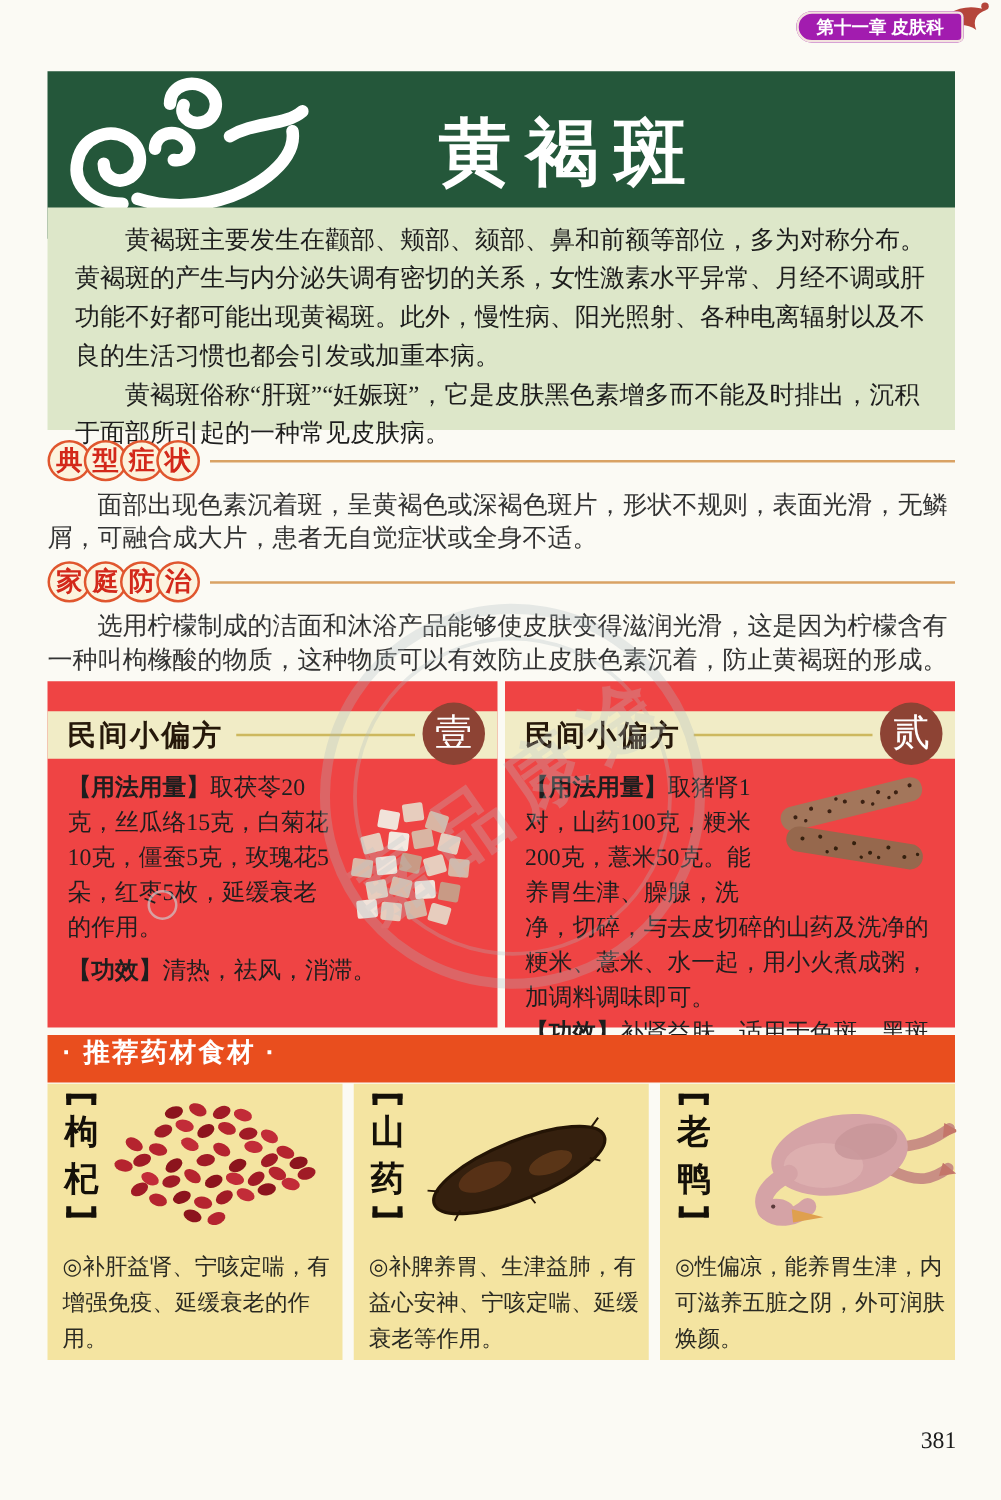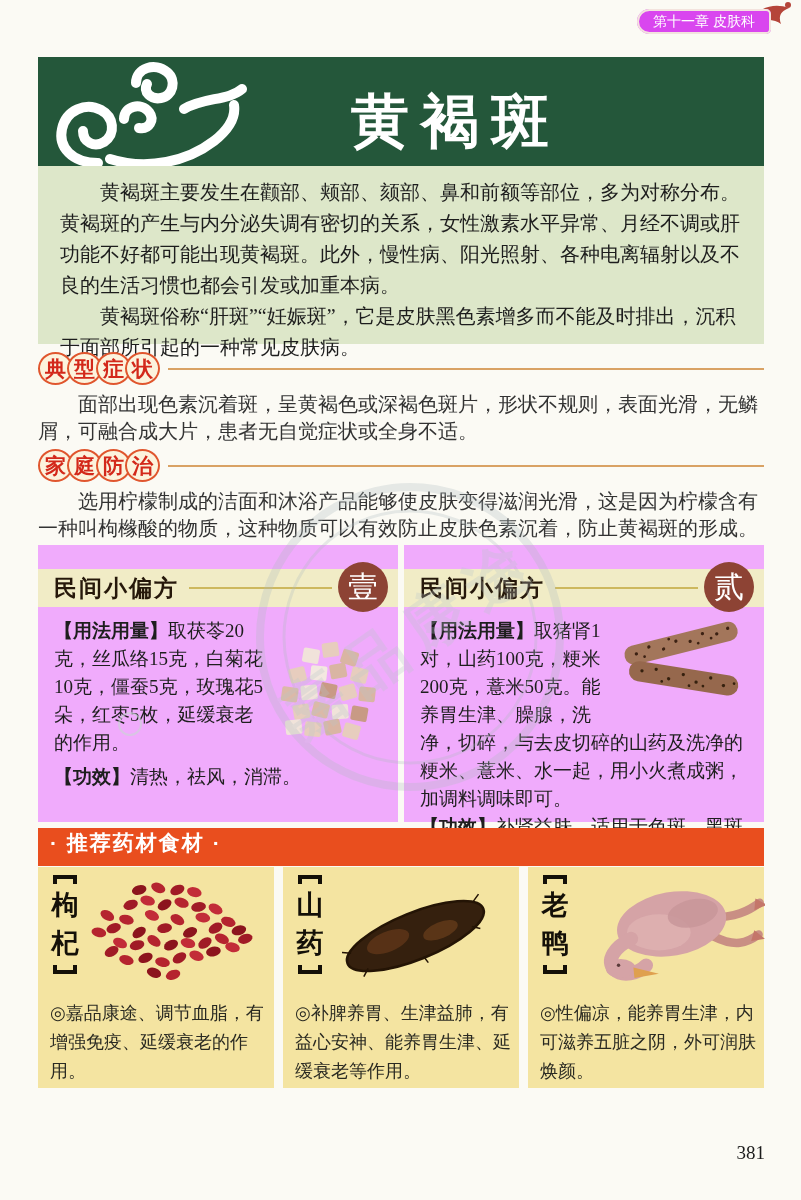--- a/index.html
+++ b/index.html
@@ -5,22 +5,22 @@
   * { margin:0; padding:0; box-sizing:border-box; }
   html,body { background:#ffffff; }
   .page {
     position:relative; width:801px; height:1200px; margin:0 auto;
     background:#fbfaf4; overflow:hidden;
     font-family:"Liberation Serif","DejaVu Serif",serif; color:#222;
   }
   
   .chapter-badge{
     position:absolute; top:9px; right:30px; height:25px;
-    background:#d946ef; color:#fff; border-radius:13px 5px 5px 13px;
-    padding:0 16px; line-height:25px; font-size:14px; font-weight:normal;
+    background:#a21caf; color:#fff; border-radius:13px 5px 5px 13px;
+    padding:0 16px; line-height:25px; font-size:14px; font-weight:bold;
     font-family:"Liberation Sans","DejaVu Sans",sans-serif;
     box-shadow:0 0 0 2px #f3e3de inset;
     text-align:right;
   }
   .corner-flourish{ position:absolute; top:0; right:6px; }
   
   .banner{
     position:absolute; left:38px; top:57px; width:726px; height:134px;
     background:#24573a;
   }
@@ -47,21 +47,21 @@
     font-family:"Liberation Sans","DejaVu Sans",sans-serif; position:relative; z-index:1;
   }
   .sec-line{ flex:1; height:2px; background:#d9a264; margin-left:14px; }
   .sec-body{
     position:absolute; left:38px; width:726px;
     font-size:20px; line-height:27px; color:#333; text-indent:2em;
     font-family:"Liberation Sans","DejaVu Sans",sans-serif;
   }
   .sec-body.b1{ top:391px; } .sec-body.b2{ top:488px; }
   
-  .remedy{ position:absolute; top:545px; height:277px; background:#f0abfc; }
+  .remedy{ position:absolute; top:545px; height:277px; background:#ef4444; }
   .remedy.r1{ left:38px; width:360px; }
   .remedy.r2{ left:404px; width:360px; }
   .remedy-band{
     margin-top:24px; height:38px; background:#f1ecc6;
     display:flex; align-items:center; padding:0 66px 0 16px; position:relative;
   }
   .remedy-title{ font-size:23px; font-weight:bold; color:#26180a; letter-spacing:2px; white-space:nowrap; }
   .remedy-rule{ flex:1; height:2px; background:#cdb85e; margin-left:10px; }
   .remedy-badge{
     position:absolute; top:-7px; right:10px; width:50px; height:50px;
@@ -292,40 +292,40 @@
             <ellipse cx="52" cy="16" rx="7" ry="4.5" fill="#8c141d" transform="rotate(-16 52 16)"></ellipse>
           <ellipse cx="70" cy="14" rx="7" ry="4.5" fill="#b5242f" transform="rotate(24 70 14)"></ellipse>
             <ellipse cx="88" cy="16" rx="7" ry="4.5" fill="#a01b26" transform="rotate(-24 88 16)"></ellipse>
           <ellipse cx="104" cy="18" rx="7" ry="4.5" fill="#c22c38" transform="rotate(16 104 18)"></ellipse>
             <ellipse cx="14" cy="56" rx="7" ry="4.5" fill="#b5242f" transform="rotate(12 14 56)"></ellipse>
           <ellipse cx="152" cy="62" rx="7" ry="4.5" fill="#a01b26" transform="rotate(-18 152 62)"></ellipse>
             <ellipse cx="66" cy="94" rx="7" ry="4.5" fill="#8c141d" transform="rotate(20 66 94)"></ellipse>
           <ellipse cx="84" cy="96" rx="7" ry="4.5" fill="#b5242f" transform="rotate(-20 84 96)"></ellipse>
         </g>
       </svg>
-      <p class="card-desc">◎嘉品康途、调节血脂，有增强免疫、延缓衰老的作用。</p>
+      <p class="card-desc">◎补肝益肾、宁咳定喘，有增强免疫、延缓衰老的作用。</p>
     </div>
 
     <div class="card">
       <div class="card-label">
         <div class="bk bk-top"></div>
         <span class="card-char">山</span>
         <span class="card-char">药</span>
         <div class="bk bk-bottom"></div>
       </div>
       <svg class="card-img" viewBox="0 0 170 120">
         <g transform="rotate(-22 85 62)">
           <ellipse cx="85" cy="62" rx="72" ry="23" fill="#35200e"></ellipse>
           <ellipse cx="58" cy="57" rx="22" ry="10" fill="#5d3517" opacity="0.85"></ellipse>
           <ellipse cx="110" cy="66" rx="18" ry="8" fill="#6b3f1b" opacity="0.7"></ellipse>
           <ellipse cx="85" cy="62" rx="72" ry="23" fill="none" stroke="#241405" stroke-width="2.5"></ellipse>
           <path d="M20 54 l-8 -4 M30 74 l-7 6 M150 52 l8 -5 M140 74 l7 5 M85 84 l2 7" stroke="#241405" stroke-width="1.5"></path>
         </g>
       </svg>
-      <p class="card-desc">◎补脾养胃、生津益肺，有益心安神、能养胃生津、延缓衰老等作用。</p>
+      <p class="card-desc">◎补脾养胃、生津益肺，有益心安神、宁咳定喘、延缓衰老等作用。</p>
     </div>
 
     <div class="card">
       <div class="card-label">
         <div class="bk bk-top"></div>
         <span class="card-char">老</span>
         <span class="card-char">鸭</span>
         <div class="bk bk-bottom"></div>
       </div>
       <svg class="card-img" viewBox="0 0 180 115">

